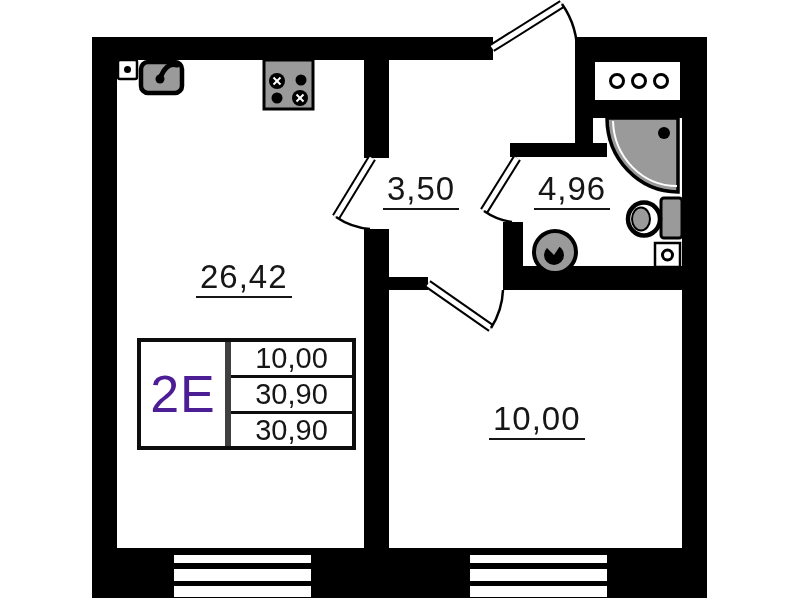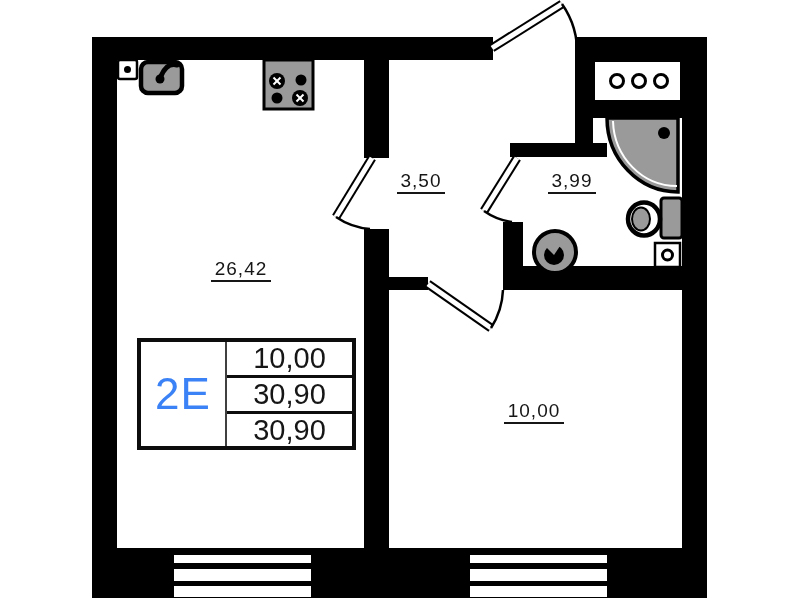--- a/index.html
+++ b/index.html
@@ -5,31 +5,31 @@
   html,body{margin:0;padding:0;background:#fff;}
   #canvas{
     position:relative;width:799px;height:600px;background:#ffffff;overflow:hidden;
     font-family:"Liberation Sans",sans-serif;color:#111;
   }
   .wall{position:absolute;background:#000;}
   .winstripe{position:absolute;background:#fff;}
   #fixtures{position:absolute;left:0;top:0;z-index:5;}
   .arealabel{
     position:absolute;z-index:8;text-align:center;
-    font-size:19px;letter-spacing:1px;color:#161616;
+    font-size:33px;letter-spacing:1px;color:#161616;
   }
   .arealabel span{display:inline-block;border-bottom:2px solid #161616;padding:0 4px 0px 4px;}
   
   #stamp{
     position:absolute;left:137px;top:338px;width:219px;height:112px;
     background:#fff;border:4px solid #0d0d0d;box-sizing:border-box;display:flex;z-index:8;
   }
   #stamp .type{
-    width:84px;border-right:2px solid #404040;display:flex;align-items:center;justify-content:center;
-    font-size:44px;letter-spacing:1px;color:#3b82f6;
+    width:84px;border-right:6px solid #404040;display:flex;align-items:center;justify-content:center;
+    font-size:52px;letter-spacing:1px;color:#4c1d95;
   }
   #stamp .vals{flex:1;display:flex;flex-direction:column;}
   #stamp .vals .v{
     flex:1;display:flex;align-items:center;justify-content:center;
     font-size:29px;color:#161616;border-bottom:3px solid #0d0d0d;
   }
   #stamp .vals .v:last-child{border-bottom:none;}
 </style>
 </head>
 <body>
@@ -137,21 +137,21 @@
     </g>
   </svg>
 
   <div class="arealabel" style="left:196px;top:258px;width:90px;">
     <span>26,42</span>
   </div>
   <div class="arealabel" style="left:381px;top:170px;width:80px;">
     <span>3,50</span>
   </div>
   <div class="arealabel" style="left:532px;top:170px;width:80px;">
-    <span>3,99</span>
+    <span>4,96</span>
   </div>
   <div class="arealabel" style="left:489px;top:400px;width:90px;">
     <span>10,00</span>
   </div>
 
   <div id="stamp">
     <div class="type">2E</div>
     <div class="vals">
       <div class="v">10,00</div>
       <div class="v">30,90</div>

